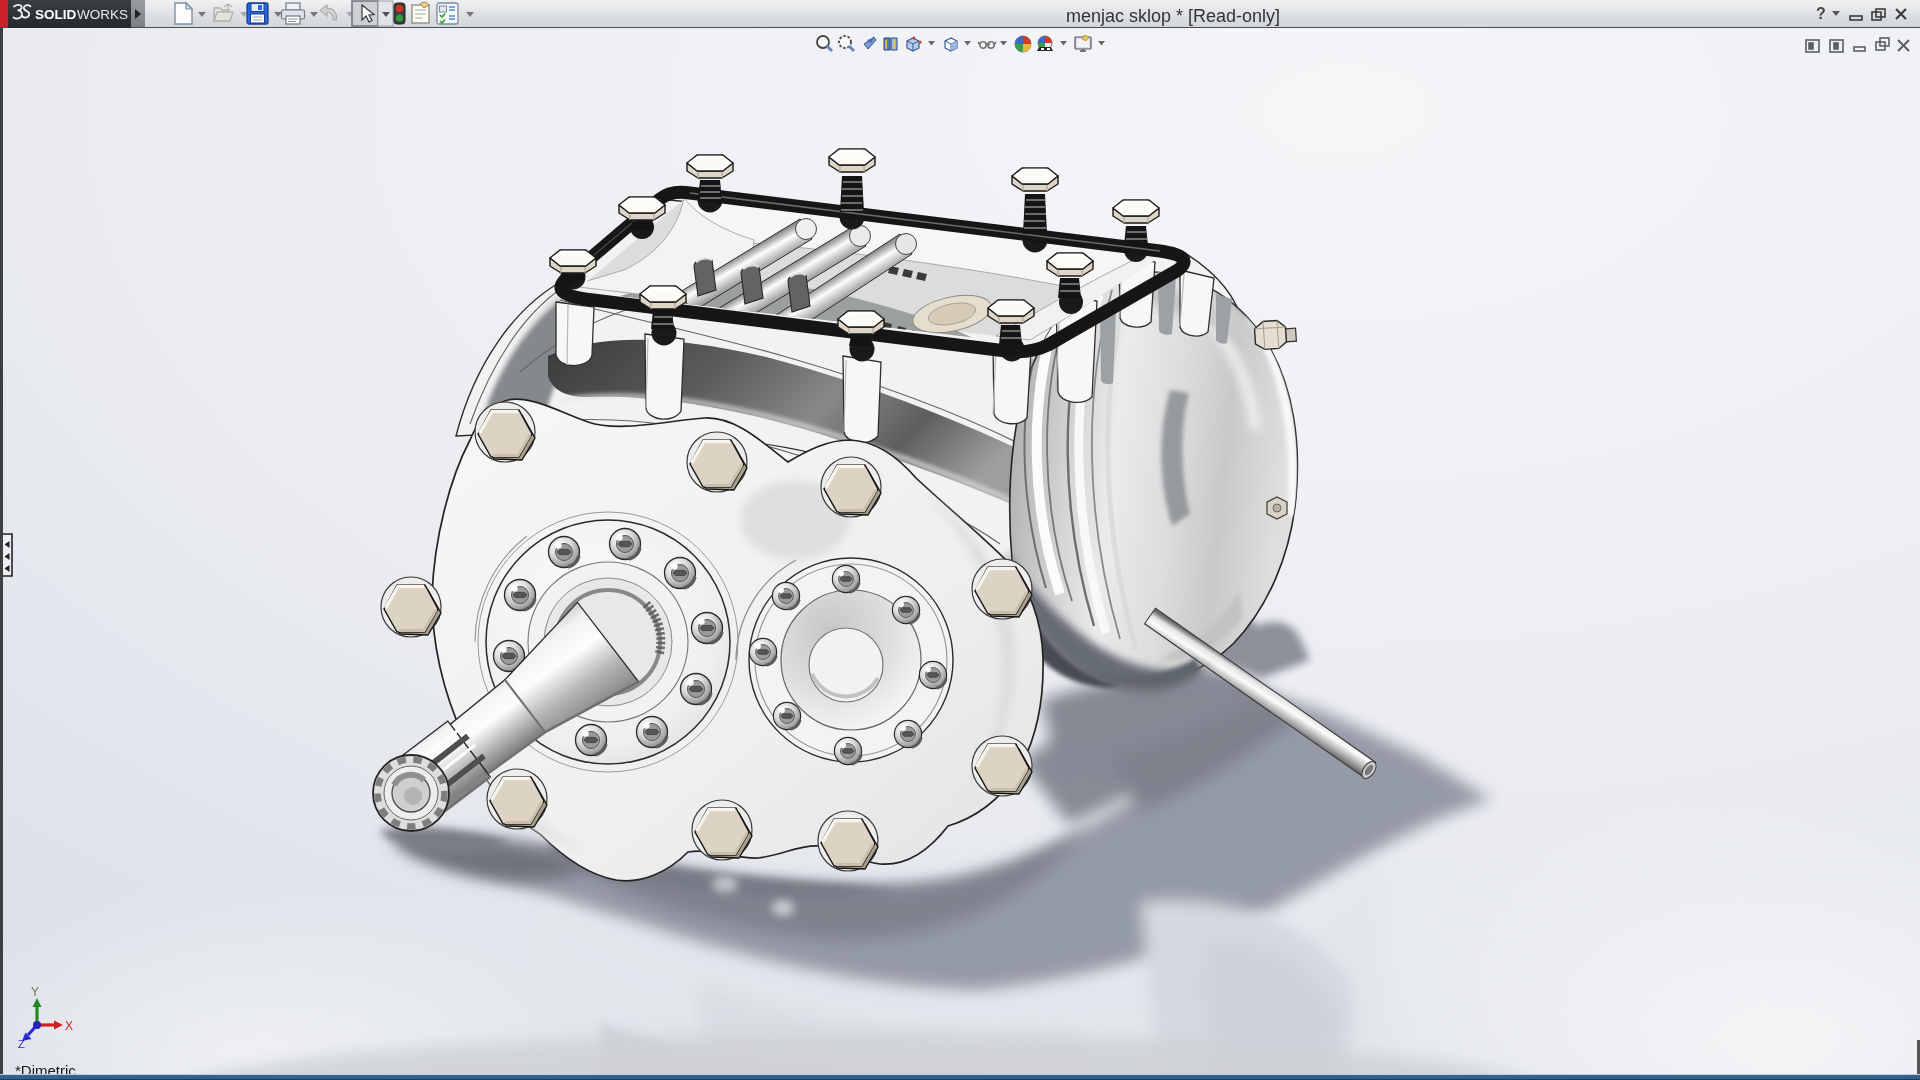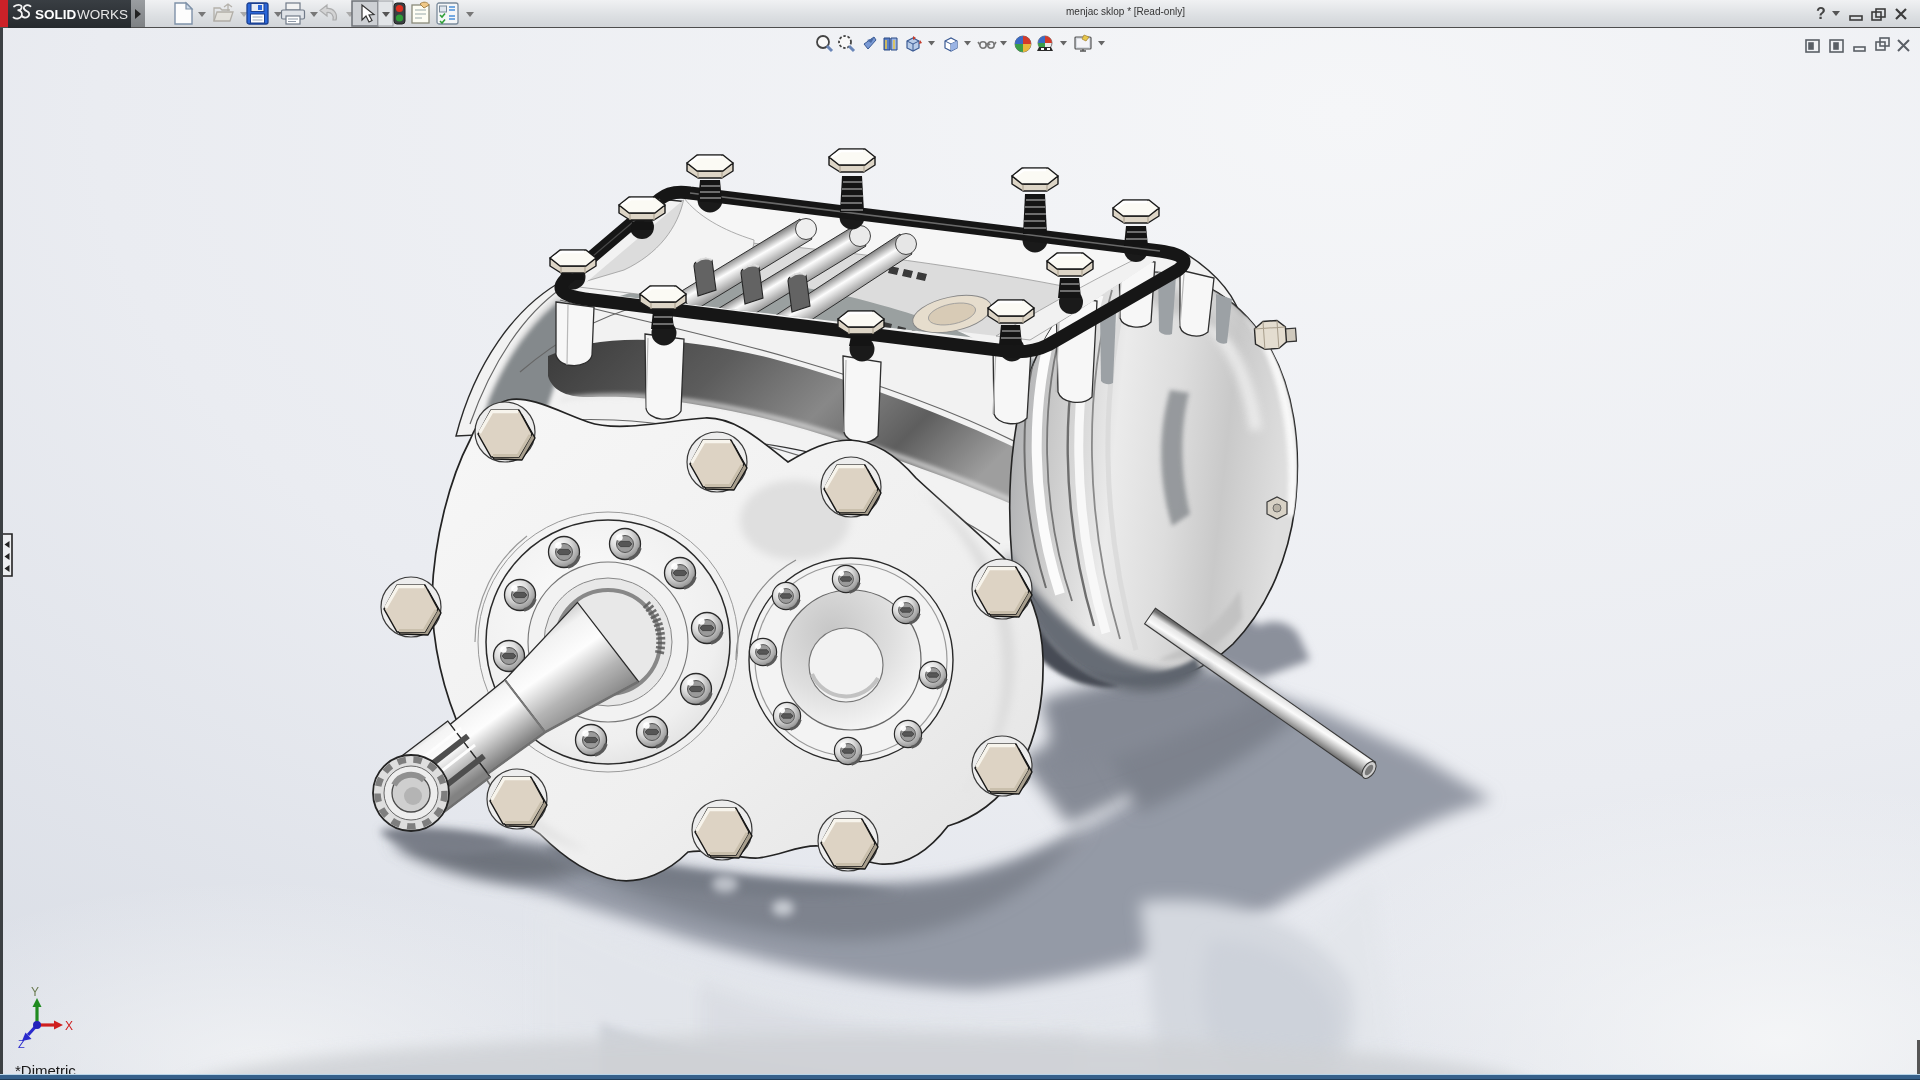--- a/index.html
+++ b/index.html
@@ -6,21 +6,21 @@
 font-family:"Liberation Sans",sans-serif;background:#fff;}
 #titlebar{position:absolute;left:0;top:0;width:1920px;height:27px;
 background:linear-gradient(#f0f1f3,#dcdfe2 60%,#d2d5d9);border-bottom:1px solid #4d4d4d;}
 #redstrip{position:absolute;left:0;top:0;width:8px;height:27px;background:#cc2128;}
 #logoblock{position:absolute;left:8px;top:0;width:123px;height:30px;
 background:linear-gradient(#393e43,#24282c);}
 #logoarr{position:absolute;left:131px;top:0;width:14px;height:27px;
 background:linear-gradient(#9a9da1,#7e8184);}
 #logoarr:after{content:"";position:absolute;left:4px;top:9px;border-left:6px solid #222;
 border-top:5px solid transparent;border-bottom:5px solid transparent;}
-.ttext{position:absolute;top:6px;font-size:10px;color:#333;}
+.ttext{position:absolute;top:6px;font-size:18px;color:#333;}
 #viewport{position:absolute;left:0px;top:28px;width:1920px;height:1052px;}
 </style>
 </head>
 <body>
 <div id="titlebar">
   <div id="redstrip"></div>
   <div id="logoblock">
     <svg width="123" height="27" viewBox="0 0 123 27">
       <g stroke="#f4f4f4" fill="none" stroke-width="1.8" stroke-linecap="round">
         <path d="M6 6.5 C 10 3.5,14.5 5,13.5 8 C 13 9.6,11 10.3,9.5 10.2 C 12.5 10.4,14.8 12.5,13.8 15.5 C 12.8 18.5,8.5 19.5,5.5 17.5"></path>

